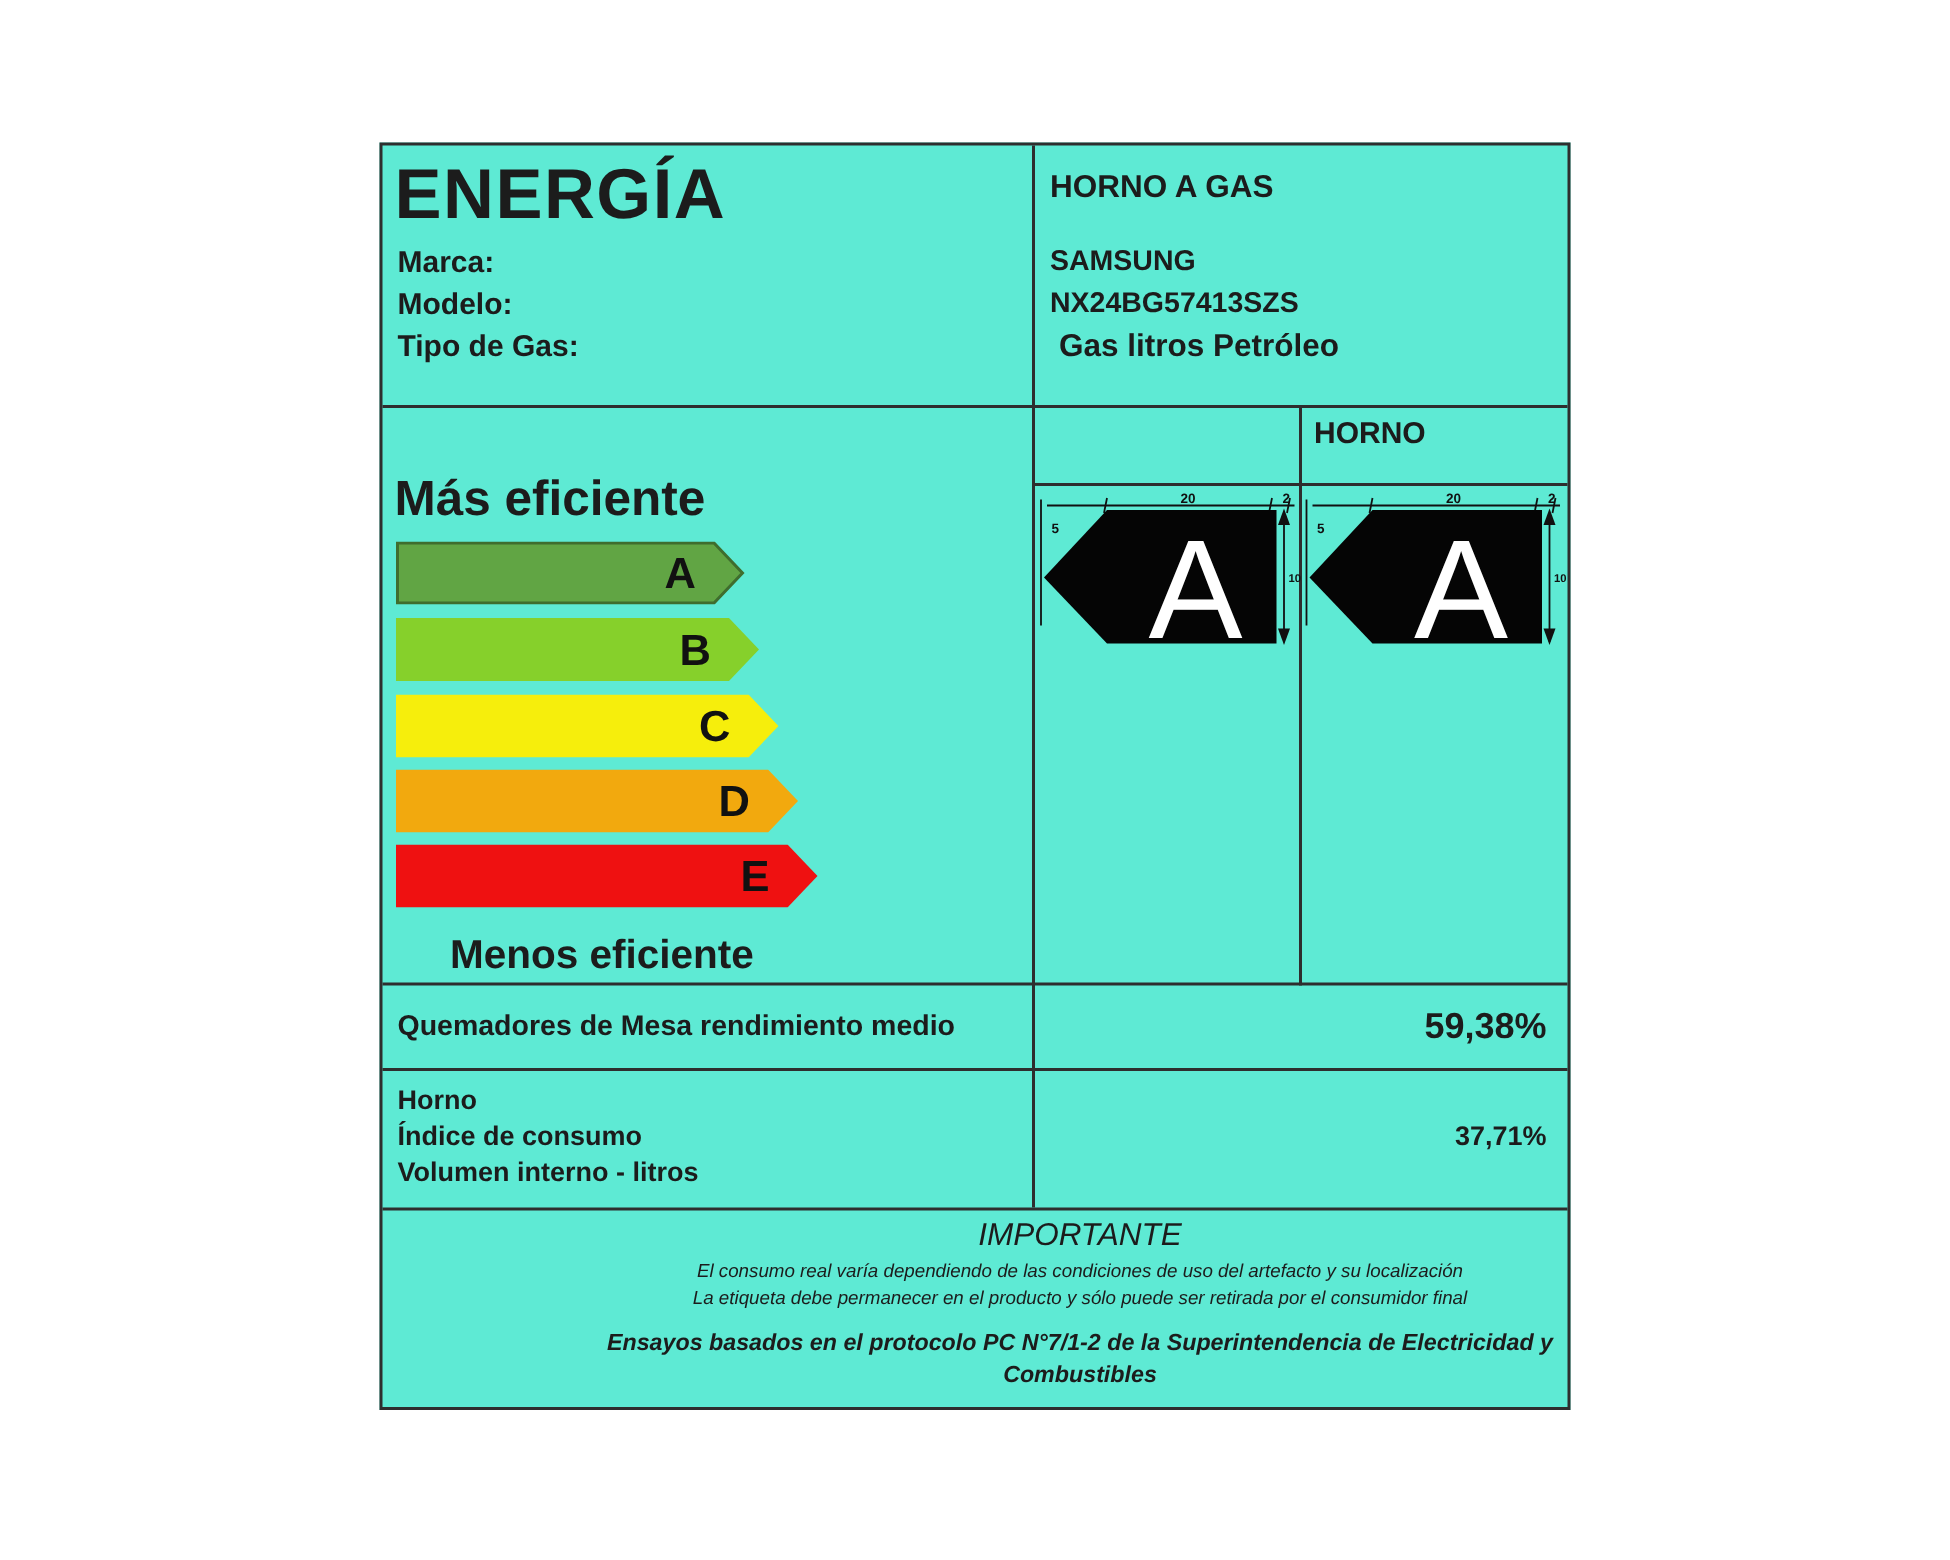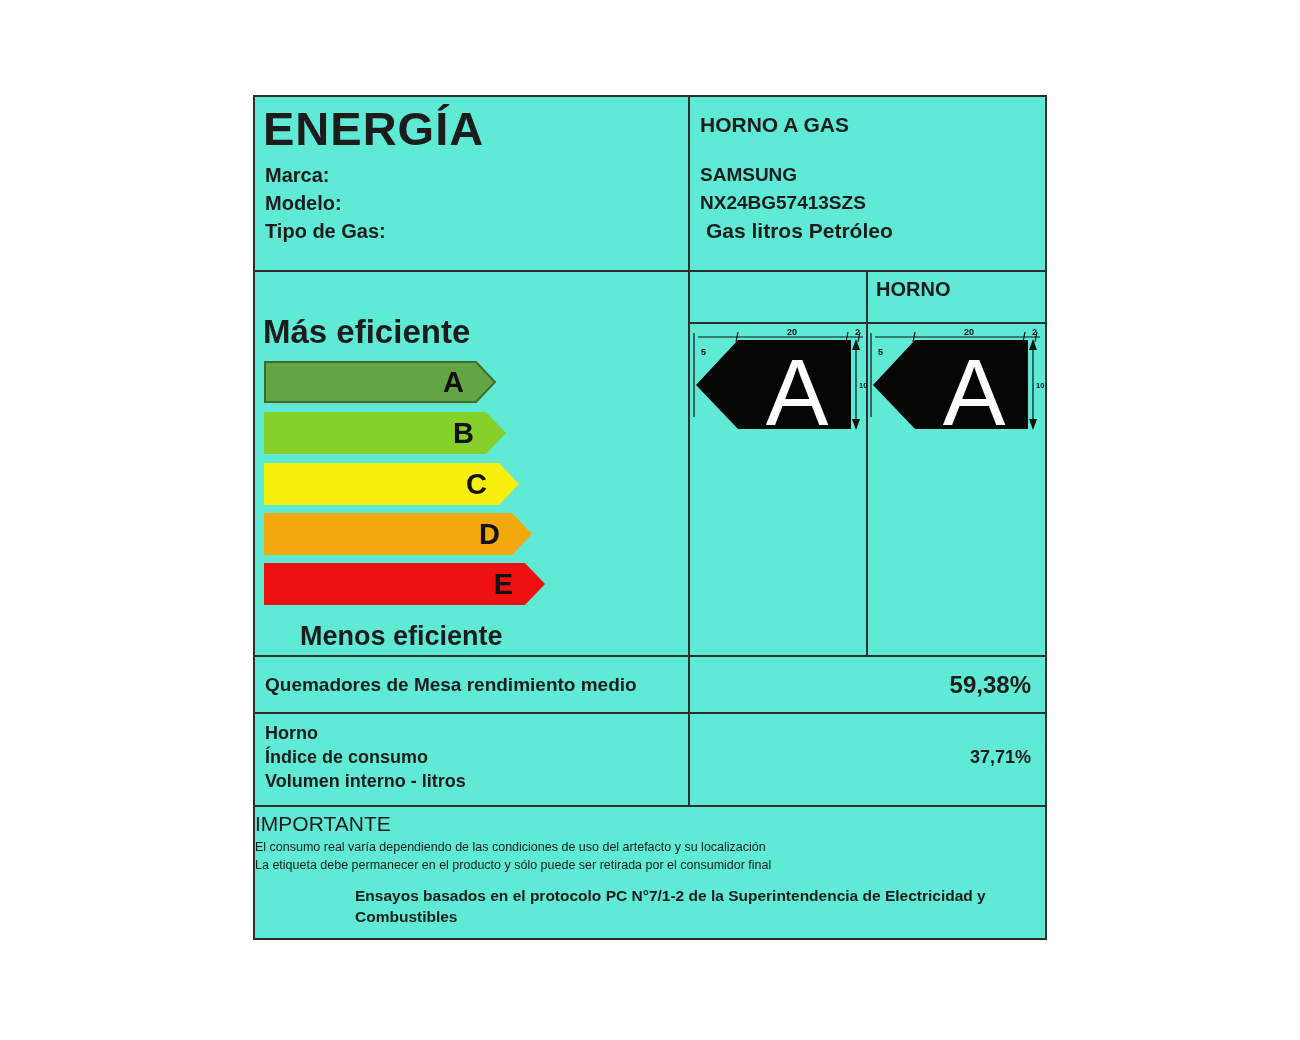--- a/index.html
+++ b/index.html
@@ -39,21 +39,21 @@
   .blackarrow{fill:#050505;}
   .grade-big{font-size:94px;fill:#ffffff;font-weight:normal;}
   
   .rowcell{display:flex;align-items:center;font-weight:bold;}
   .r3l{left:0;top:560px;width:392px;height:55px;padding-left:10px;font-size:19px;box-sizing:border-box;}
   .r3v{left:435px;top:560px;width:341px;height:55px;justify-content:flex-end;font-size:24px;}
   .r4l{left:10px;top:624px;font-size:18px;font-weight:bold;line-height:24px;}
   .r4v{left:435px;top:624px;width:341px;font-size:18px;font-weight:bold;line-height:24px;text-align:right;}
   .r4v .spacer{height:24px;}
   
-  .important{left:0;top:710px;width:930px;text-align:left;}
+  .important{left:0;top:710px;width:930px;text-align:center;font-style:italic;}
   .imp-title{font-size:21px;font-weight:normal;margin-top:5px;}
   .imp-line{font-size:12.5px;margin-top:4px;}
   .imp-foot{font-size:15.5px;font-weight:bold;margin:13px auto 12px auto;width:730px;line-height:21px;}
 </style>
 </head>
 <body>
 
 <div class="page">
   <div class="label">
 

